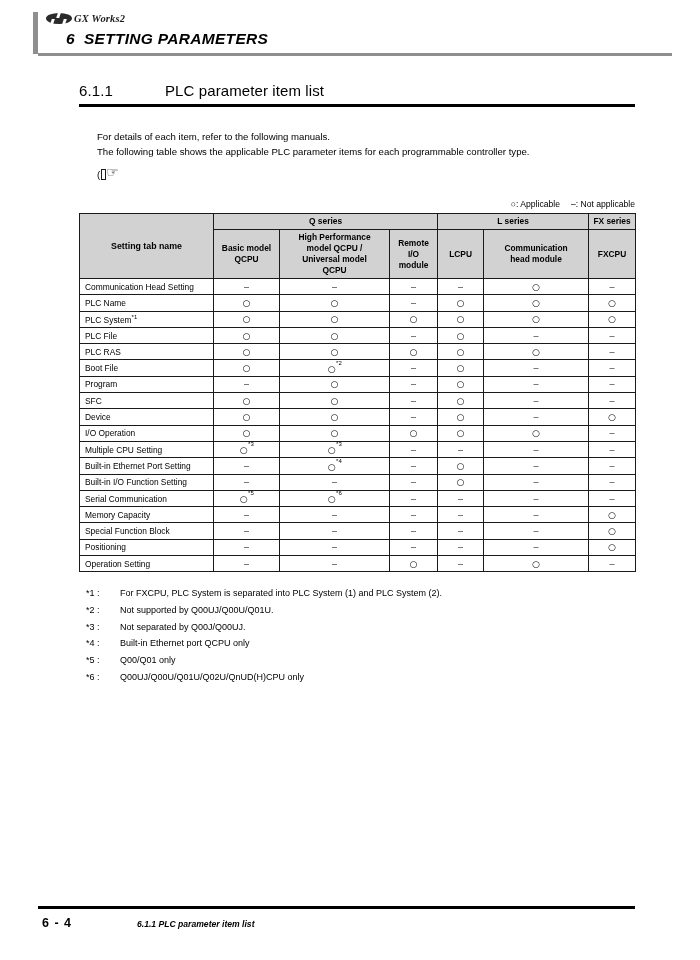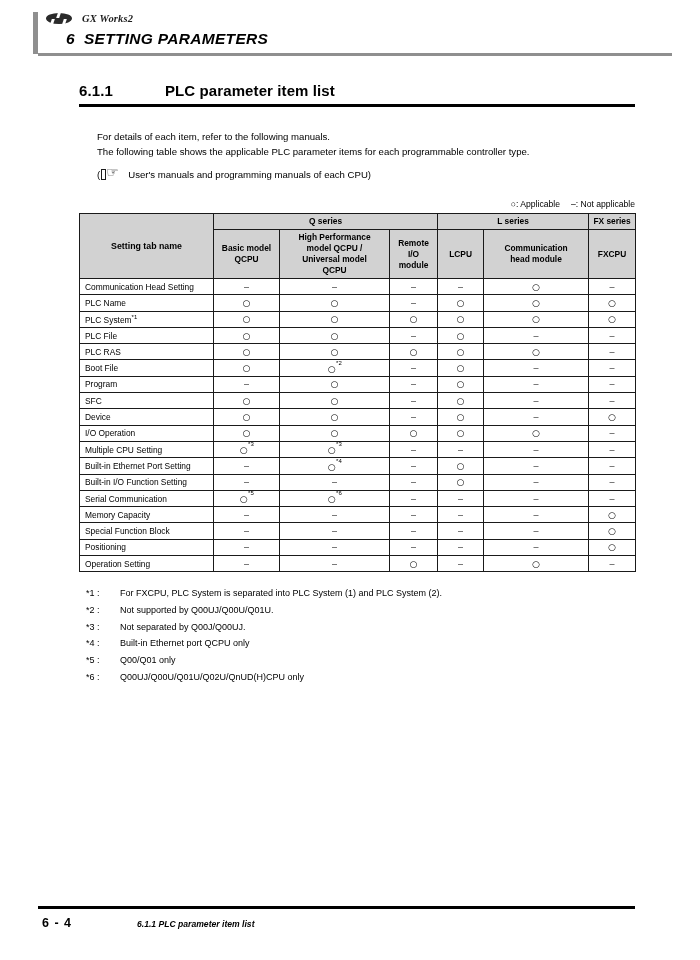--- a/index.html
+++ b/index.html
@@ -31,21 +31,21 @@
     width: 5px;
     height: 42px;
     background: #8f8f8f;
   }
   #logo-block {
     position: absolute;
     left: 46px;
     top: 13px;
     display: flex;
     align-items: center;
-    gap: 10px;
+    gap: 2px;
   }
   #logo-mark {
     width: 26px;
     height: 11px;
     position: relative;
   }
   #logo-mark .ell {
     position: absolute;
     left: 0;
     top: 0;
@@ -91,21 +91,21 @@
 
   
   #section-heading {
     position: absolute;
     left: 79px;
     top: 82px;
     width: 556px;
     display: flex;
     align-items: center;
     font-size: 15px;
-    font-weight: bold;
+    font-weight: normal;
     letter-spacing: 0.1px;
   }
   #section-number { width: 86px; }
   #section-rule {
     position: absolute;
     left: 79px;
     top: 104px;
     width: 556px;
     height: 2.5px;
     background: #000000;
@@ -310,21 +310,20 @@
 
 <div id="intro">
   <div class="line">For details of each item, refer to the following manuals.</div>
   <div class="line">The following table shows the applicable PLC parameter items for each programmable controller type.</div>
   <div class="ref-line">
     <span>(</span>
     <span class="hand-icon">
       <span class="frame"></span>
       <span class="glyph">☞</span>
     </span>
-    <span>User's manuals and programming manuals of each CPU)</span>
   </div>
 </div>
 
 <div id="legend">
   <span>○: Applicable</span><span class="sp"></span><span>–: Not applicable</span>
 </div>
 
 <table id="param-table">
   <colgroup>
     <col style="width:134px">

